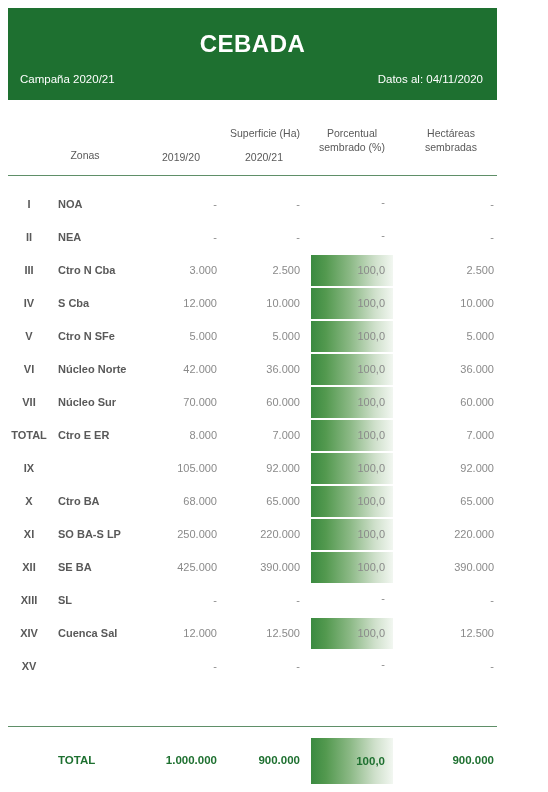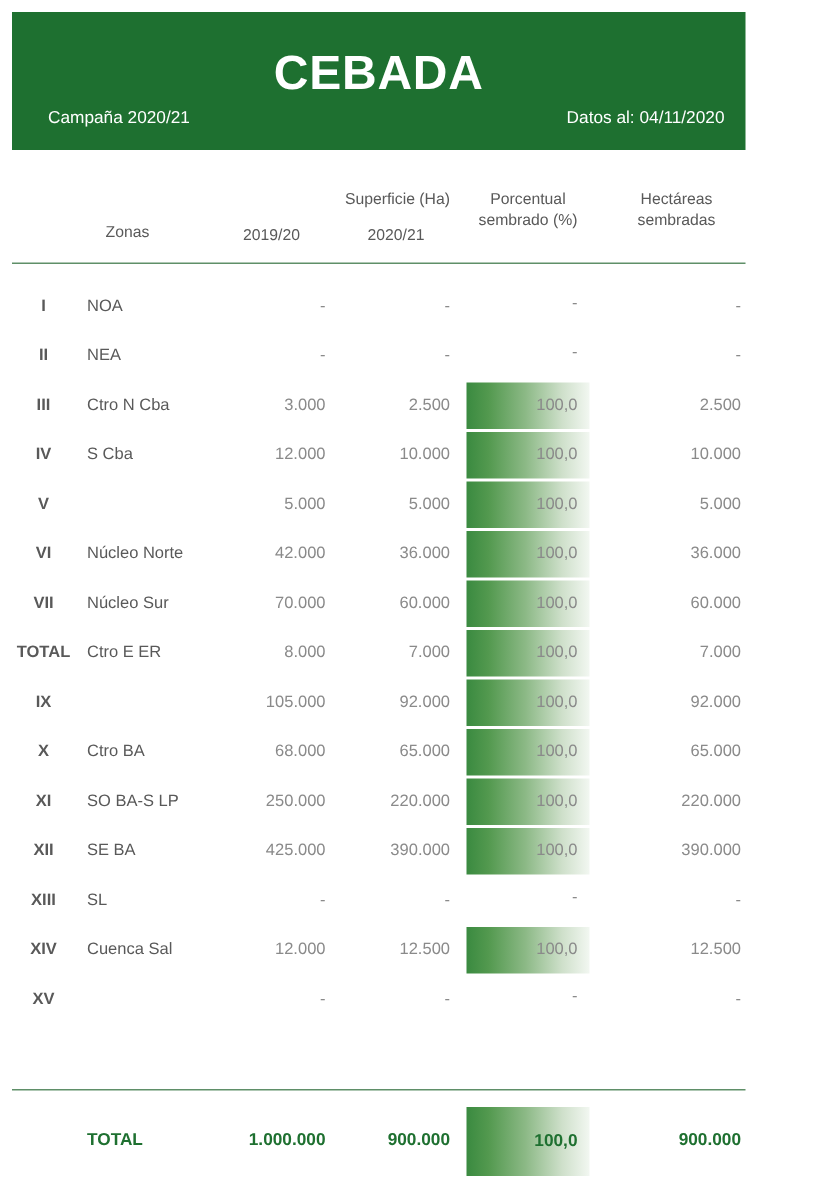--- a/index.html
+++ b/index.html
@@ -26,31 +26,31 @@
     background: #1e7030;
     box-sizing: border-box;
   }
   .banner-title {
     position: absolute;
     top: 22px;
     left: 0;
     width: 100%;
     text-align: center;
     color: #ffffff;
-    font-size: 32px;
+    font-size: 24px;
     font-weight: bold;
     letter-spacing: 0.5px;
   }
   .banner-sub {
     position: absolute;
     top: 65px;
     color: #ffffff;
     font-size: 11.5px;
   }
-  .banner-sub.left  { left: 24px; }
+  .banner-sub.left  { left: 12px; }
   .banner-sub.right { right: 14px; }
 
   
   .colhead {
     position: absolute;
     left: 0;
     top: 108px;
     width: 548px;
     height: 64px;
   }
@@ -104,21 +104,21 @@
     width: 42px;
     text-align: center;
     font-weight: bold;
     color: #595959;
     font-size: 11px;
   }
   .c-zona {
     left: 58px;
     width: 90px;
     text-align: left;
-    font-weight: normal;
+    font-weight: bold;
     color: #595959;
     font-size: 11px;
   }
   .c-a {
     left: 148px;
     width: 69px;
     text-align: right;
   }
   .c-b {
     left: 231px;
@@ -263,20 +263,21 @@
       <div class="cell c-a">12.000</div>
       <div class="cell c-b">10.000</div>
       <div class="cell c-p">
         <span class="bar"></span>
         <span class="pval">100,0</span>
       </div>
       <div class="cell c-h">10.000</div>
     </div>
     <div class="row">
       <div class="cell c-num">V</div>
+      <div class="cell c-zona">Ctro N SFe</div>
       <div class="cell c-a">5.000</div>
       <div class="cell c-b">5.000</div>
       <div class="cell c-p">
         <span class="bar"></span>
         <span class="pval">100,0</span>
       </div>
       <div class="cell c-h">5.000</div>
     </div>
     <div class="row">
       <div class="cell c-num">VI</div>

